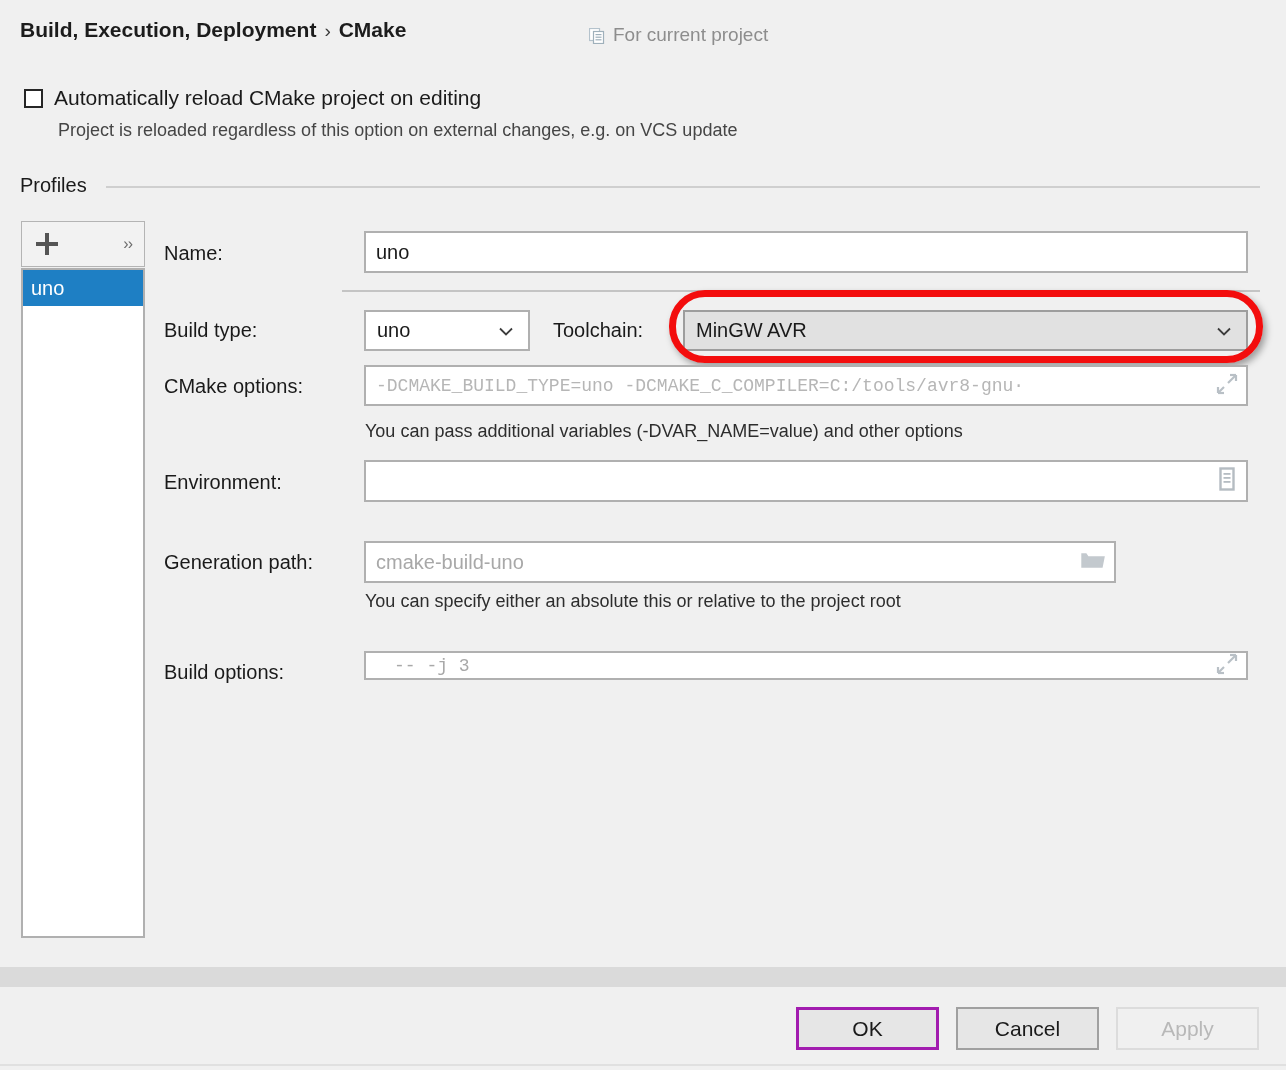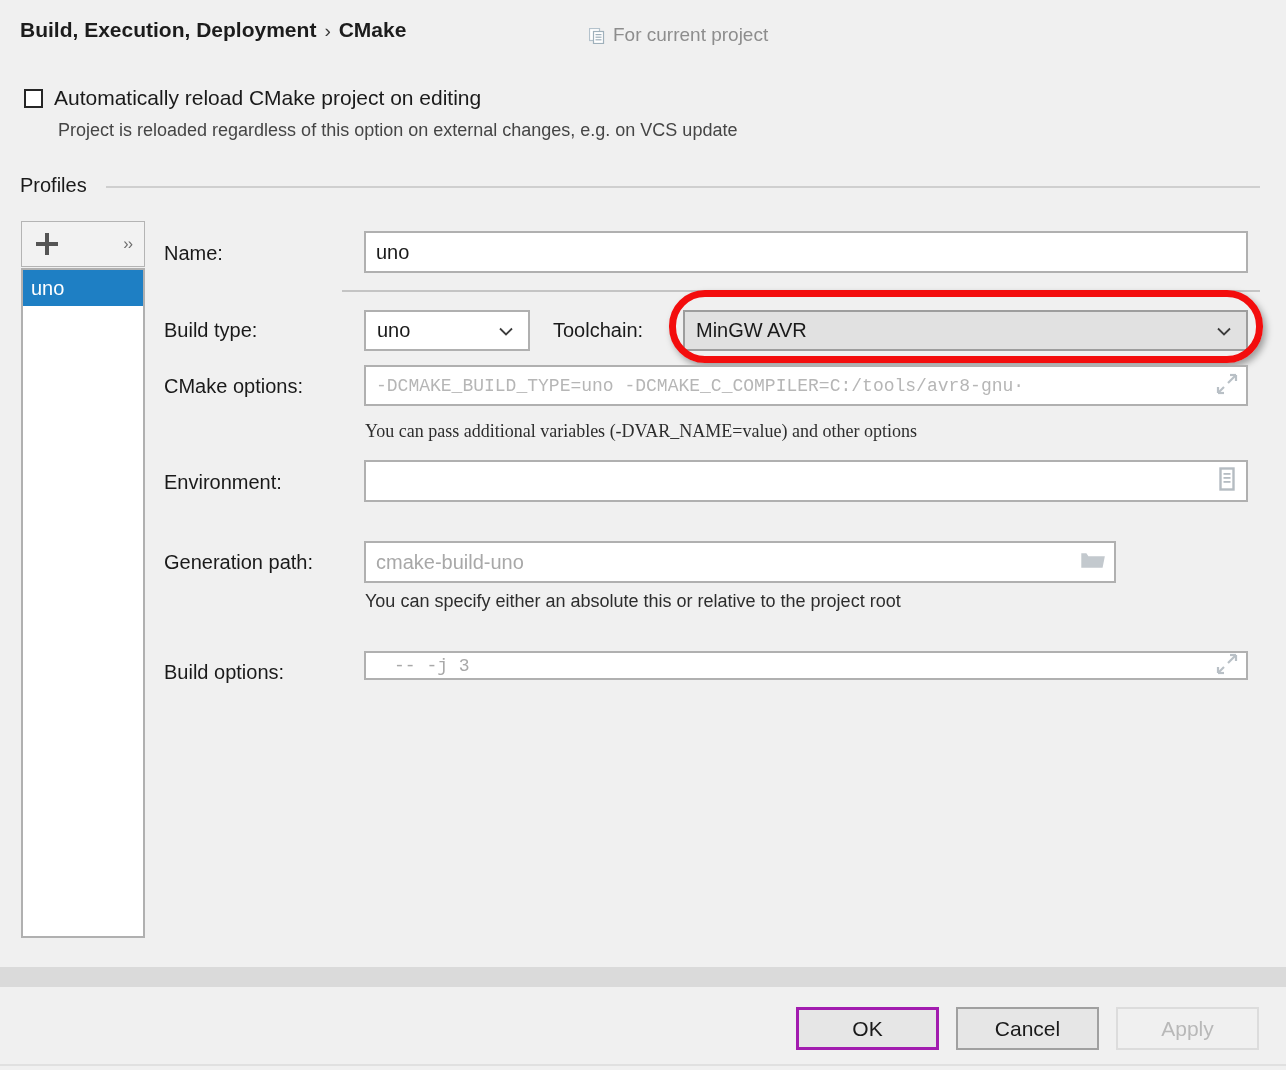--- a/index.html
+++ b/index.html
@@ -388,21 +388,21 @@
     <svg width="24" height="24" viewBox="0 0 24 24" aria-hidden="true">
       <polyline points="22,3 14,11" fill="none" stroke="#b9c0c6" stroke-width="2.2"></polyline>
       <polyline points="22,3 22,9" fill="none" stroke="#b9c0c6" stroke-width="2.2"></polyline>
       <polyline points="22,3 16,3" fill="none" stroke="#b9c0c6" stroke-width="2.2"></polyline>
       <polyline points="10,15 4,21" fill="none" stroke="#b9c0c6" stroke-width="2.2"></polyline>
       <polyline points="4,21 10,21" fill="none" stroke="#b9c0c6" stroke-width="2.2"></polyline>
       <polyline points="4,21 4,15" fill="none" stroke="#b9c0c6" stroke-width="2.2"></polyline>
     </svg>
   </span>
 </div>
-<div class="hint" style="left:365px; top:421px;font-family:Liberation Serif, serif;">You can pass additional variables (-DVAR_NAME=value) and other options</div>
+<div class="hint" style="left:365px; top:421px;">You can pass additional variables (-DVAR_NAME=value) and other options</div>
 
 <div class="form-label" style="left:164px; top:471px;">Environment:</div>
 <div class="field-box" style="left:364px; top:460px; width:884px; height:42px;">
   <span class="field-text"></span>
   <span class="field-icon">
     <svg width="22" height="26" viewBox="0 0 22 26" aria-hidden="true">
       <rect x="4.5" y="2.5" width="13" height="21" fill="#ffffff" stroke="#b5bcc2" stroke-width="2.4"></rect>
       <rect x="7.5" y="7" width="7" height="1.8" fill="#b5bcc2"></rect>
       <rect x="7.5" y="11" width="7" height="1.8" fill="#b5bcc2"></rect>
       <rect x="7.5" y="15" width="7" height="1.8" fill="#b5bcc2"></rect>

